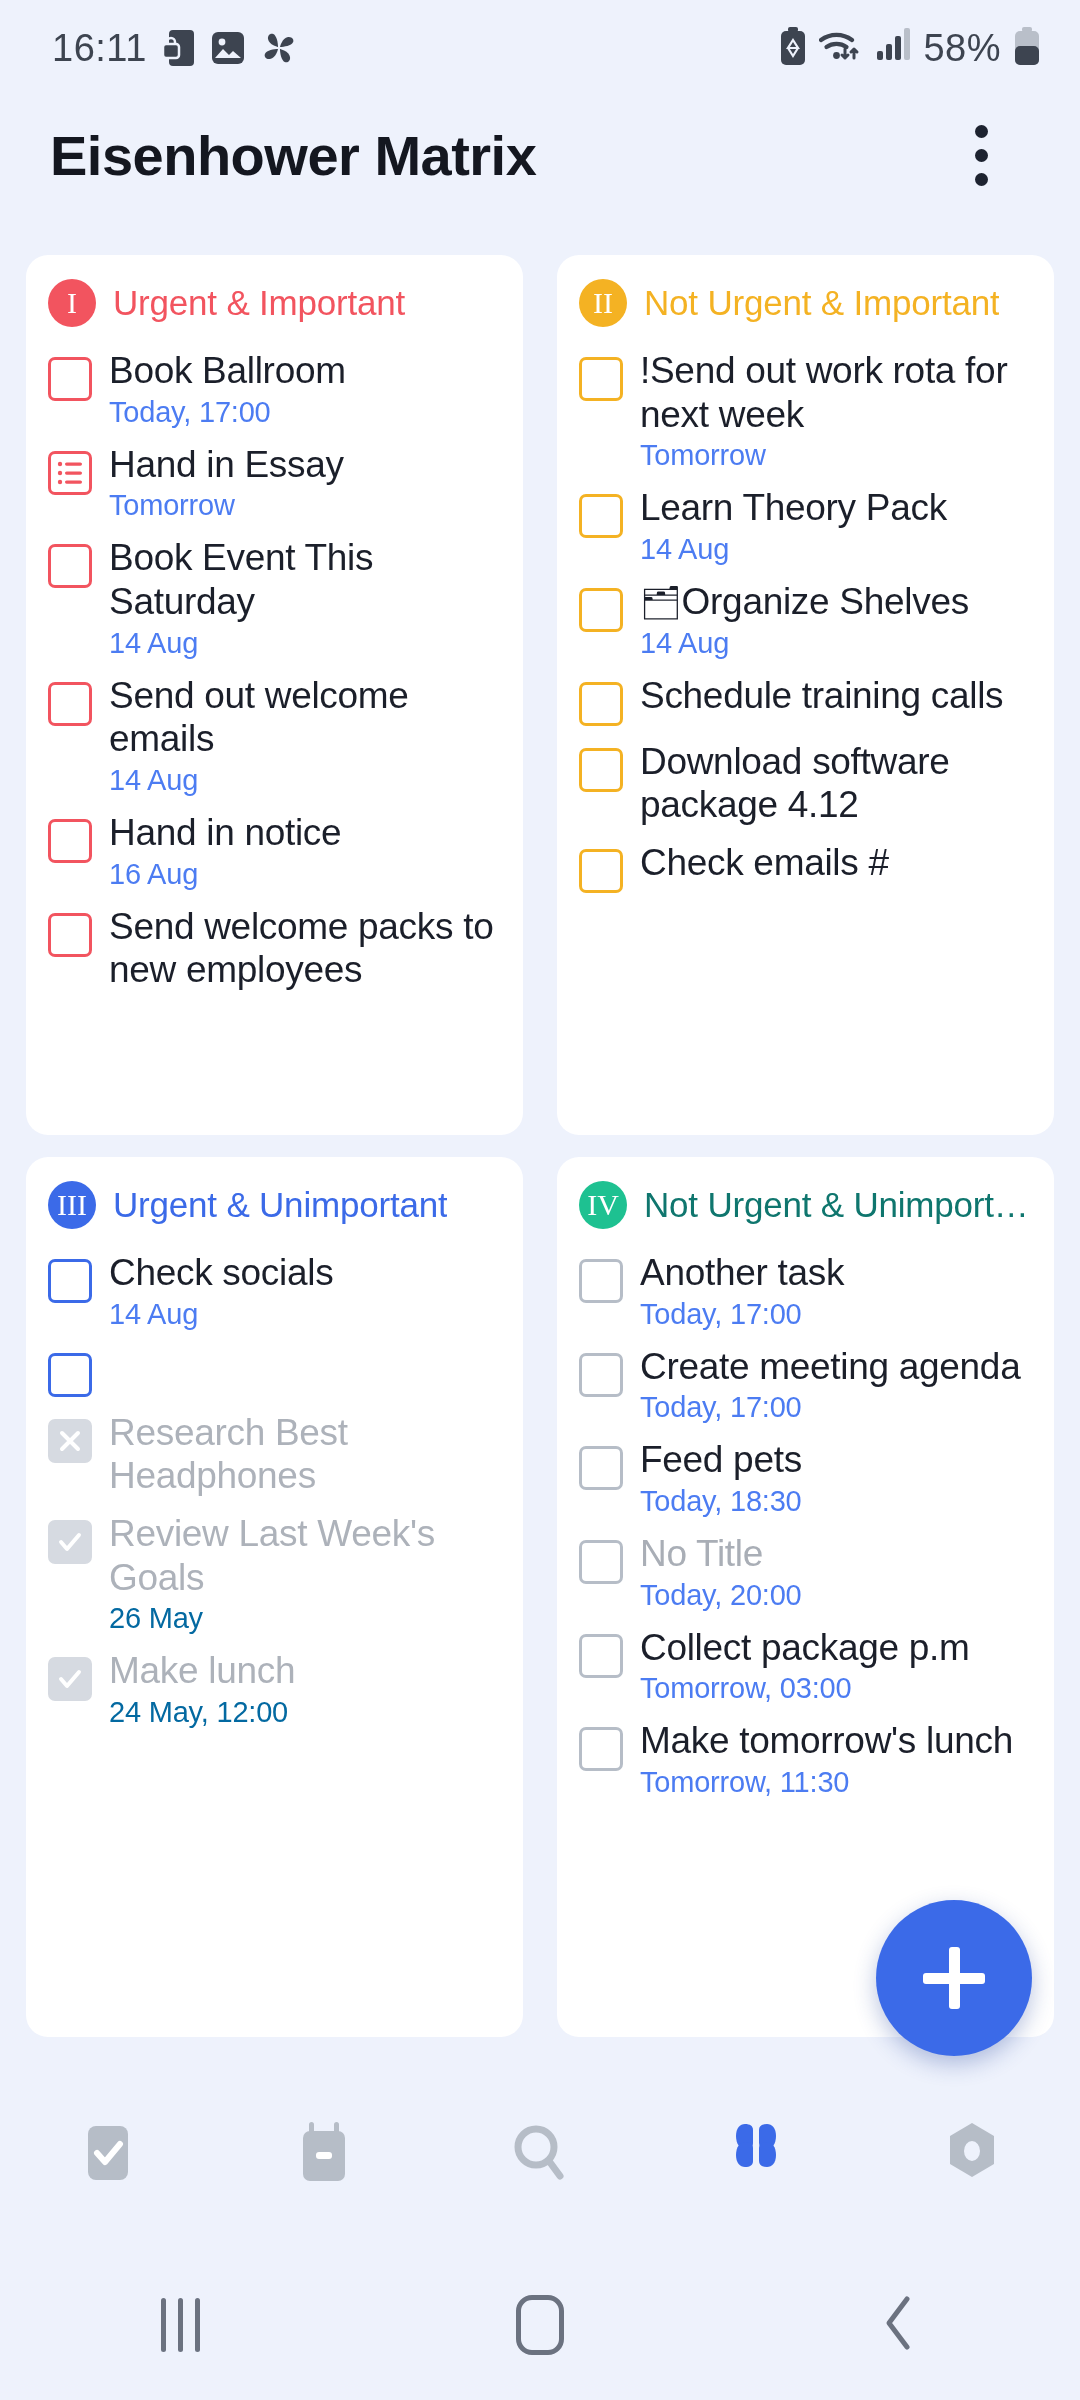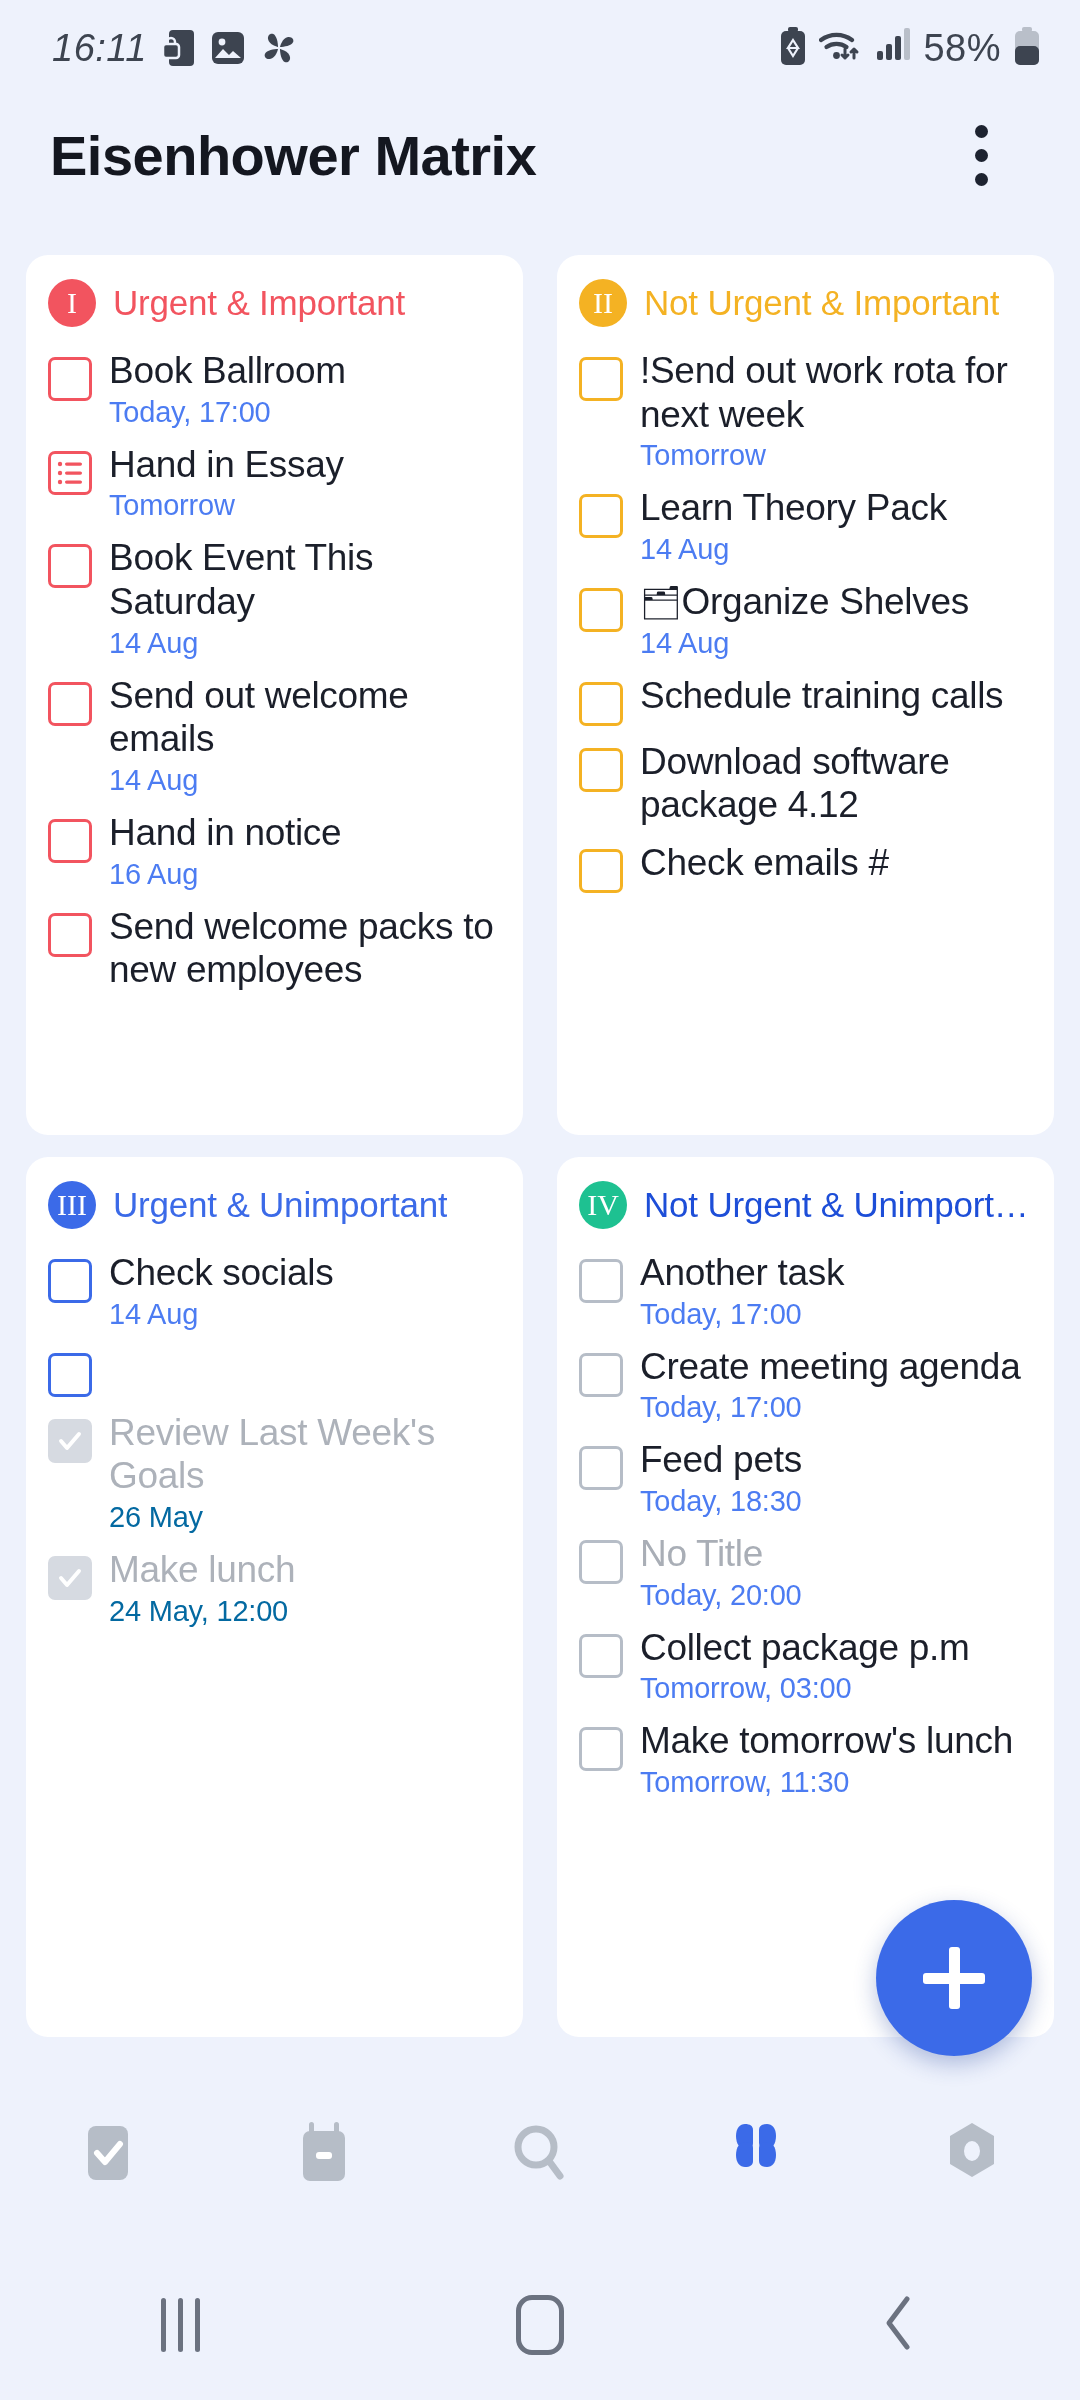--- a/index.html
+++ b/index.html
@@ -10,21 +10,21 @@
     overflow:hidden;
   }
   body { position:relative; }
 
   
   .statusbar{
     height:96px; display:flex; align-items:center;
     padding:0 40px 0 52px; color:#3d4450;
   }
   .sb-left{ display:flex; align-items:center; gap:16px; }
-  .sb-time{ font-size:38px; letter-spacing:.5px; color:#3d4450;font-style:italic; }
+  .sb-time{ font-size:38px; letter-spacing:.5px; color:#3d4450; }
   .sb-right{ margin-left:auto; display:flex; align-items:flex-start; gap:13px; }
   .sb-pct{ font-size:38px; color:#3d4450; letter-spacing:.5px; }
   .ic{ display:inline-flex; align-items:center; justify-content:center; }
 
   
   .appbar{
     height:118px; display:flex; align-items:center;
     padding:0 64px 0 50px;
   }
   .app-title{
@@ -310,20 +310,30 @@
         <div class="cb" style="border-color: rgb(59, 106, 232);"></div>
         <div class="task-body">
           <div class="task-title">Check socials</div>
           <div class="task-date">14 Aug</div>
         </div>
       </div>
       <div class="task">
         <div class="cb" style="border-color: rgb(59, 106, 232);"></div>
       </div>
       <div class="task">
+        <div class="cb cancelled">
+          <svg width="26" height="26" viewBox="0 0 26 26">
+            <path d="M5 5l16 16M21 5L5 21" stroke="#fff" stroke-width="4" stroke-linecap="round"></path>
+          </svg>
+        </div>
+        <div class="task-body">
+          <div class="task-title dim">Research Best Headphones</div>
+        </div>
+      </div>
+      <div class="task">
         <div class="cb done">
           <svg width="28" height="28" viewBox="0 0 28 28">
             <path d="M5 14l6 7 12-14" stroke="#fff" stroke-width="4" fill="none" stroke-linecap="round" stroke-linejoin="round"></path>
           </svg>
         </div>
         <div class="task-body">
           <div class="task-title dim">Review Last Week's Goals</div>
           <div class="task-date dim">26 May</div>
         </div>
       </div>
@@ -335,21 +345,21 @@
         </div>
         <div class="task-body">
           <div class="task-title dim">Make lunch</div>
           <div class="task-date dim">24 May, 12:00</div>
         </div>
       </div>
     </div>
     <div class="quad">
       <div class="quad-head">
         <div class="badge" style="background: rgb(30, 193, 145);">IV</div>
-        <div class="quad-title" style="color: #1d4ed8;">Not Urgent &amp; Unimport…</div>
+        <div class="quad-title" style="color: #0f766e;">Not Urgent &amp; Unimport…</div>
       </div>
       <div class="task">
         <div class="cb" style="border-color: rgb(182, 189, 199);"></div>
         <div class="task-body">
           <div class="task-title">Another task</div>
           <div class="task-date">Today, 17:00</div>
         </div>
       </div>
       <div class="task">
         <div class="cb" style="border-color: rgb(182, 189, 199);"></div>

